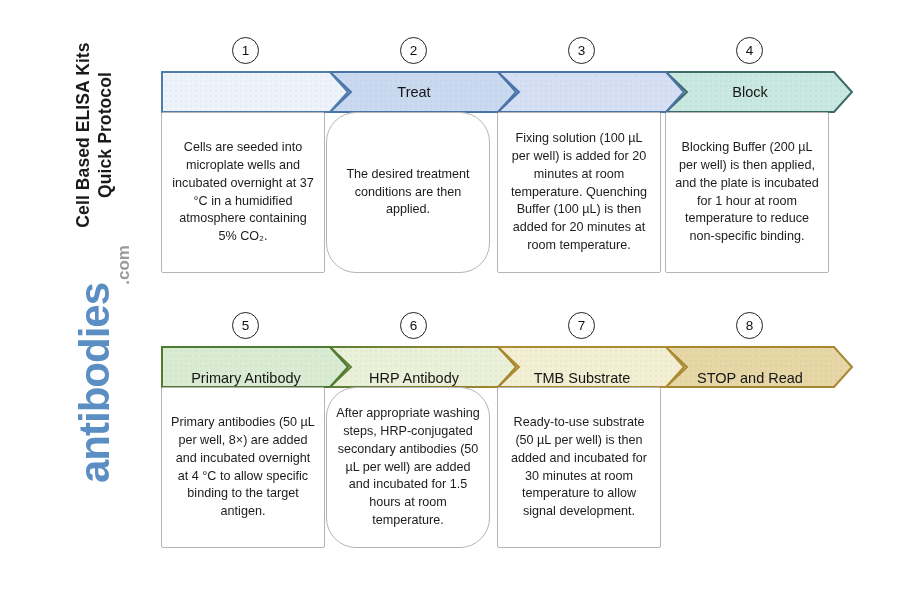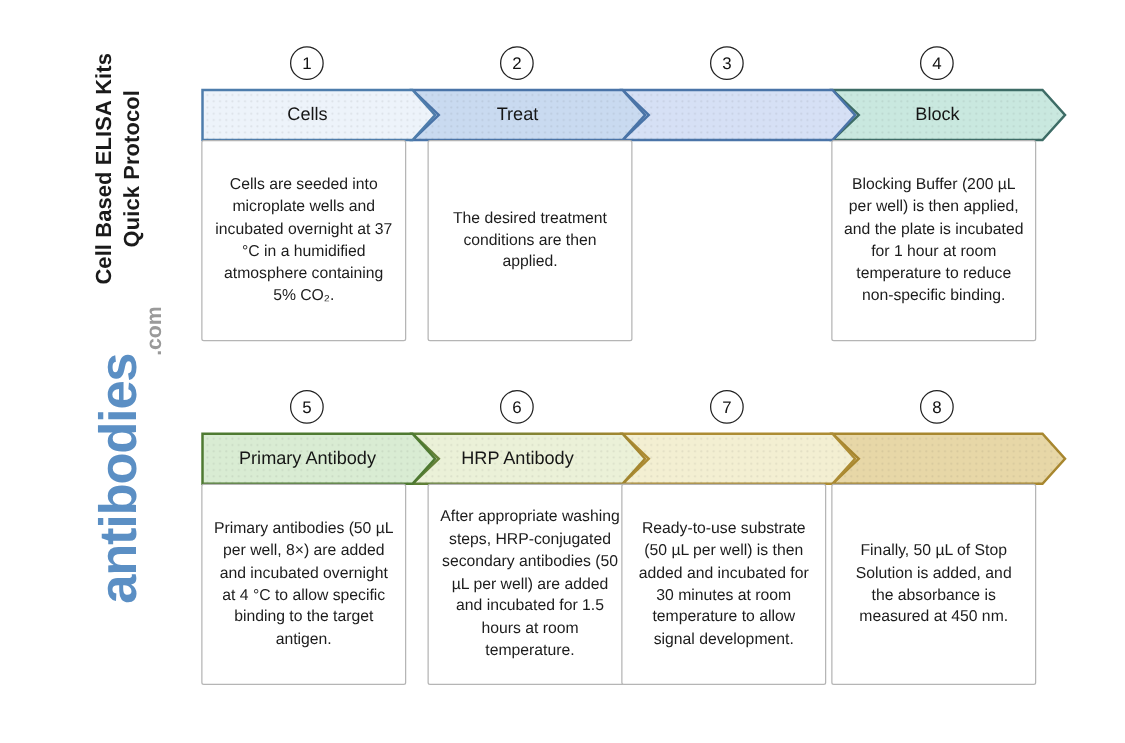--- a/index.html
+++ b/index.html
@@ -32,30 +32,30 @@
     position:absolute;width:25px;height:25px;border:1.5px solid #222;border-radius:50%;
     background:#fff;display:flex;align-items:center;justify-content:center;
     font-size:13.5px;color:#111;
   }
   .crow1{top:37px;} .crow2{top:312px;}
   .ci0{left:72px;} .ci1{left:240px;} .ci2{left:408px;} .ci3{left:576px;}
   .banner-label{
     position:absolute;width:168px;height:40px;display:flex;align-items:center;justify-content:center;
     font-size:14.5px;color:#161616;pointer-events:none;
   }
-  .lrow1{top:72px;} .lrow2{top:347px;}
+  .lrow1{top:72px;} .lrow2{top:358px;}
   .lb0{left:2px;} .lb1{left:170px;} .lb2{left:338px;} .lb3{left:506px;}
   .desc-box{
     position:absolute;width:164px;height:161px;background:#fff;
     border:1.5px solid #b5b5b5;border-radius:2px;box-sizing:border-box;
     display:flex;align-items:center;justify-content:center;
     padding:6px 9px;
   }
   .brow1{top:112px;} .brow2{top:387px;}
-  .bx0{left:1px;} .bx1{left:182px;} .bx2{left:337px;} .bx3{left:505px;}
+  .bx0{left:1px;} .bx1{left:166px;border-radius:30px;} .bx2{left:337px;} .bx3{left:505px;}
   .desc-text{
     text-align:center;font-size:12.6px;line-height:1.42;color:#1c1c1c;width:100%;
   }
 </style>
 </head>
 <body>
 
 <div class="v-title">
   <div>Cell Based ELISA Kits</div>
   <div>Quick Protocol</div>
@@ -94,29 +94,31 @@
     <path d="M506,2 L674,2 L692,22 L674,42 L506,42 L527,22 Z" stroke-width="2" fill="#c9e8df" stroke="#3d6c66"></path>
     <path d="M506,2 L674,2 L692,22 L674,42 L506,42 L527,22 Z" fill="url(#dots)" stroke="none"></path>
     <path d="M338,2 L506,2 L524,22 L506,42 L338,42 L359,22 Z" stroke-width="2" fill="#d6e0f5" stroke="#4a74a8"></path>
     <path d="M338,2 L506,2 L524,22 L506,42 L338,42 L359,22 Z" fill="url(#dots)" stroke="none"></path>
     <path d="M170,2 L338,2 L356,22 L338,42 L170,42 L191,22 Z" stroke-width="2" fill="#c9daf0" stroke="#4a74a8"></path>
     <path d="M170,2 L338,2 L356,22 L338,42 L170,42 L191,22 Z" fill="url(#dots)" stroke="none"></path>
     <path d="M2,2 L170,2 L188,22 L170,42 L2,42 Z" stroke-width="2" fill="#edf3fa" stroke="#4e7dac"></path>
     <path d="M2,2 L170,2 L188,22 L170,42 L2,42 Z" fill="url(#dots)" stroke="none"></path>
   </svg>
 
-  <div class="banner-label lrow1 lb0">Cells</div>
   <div class="banner-label lrow1 lb1">Treat</div>
   <div class="banner-label lrow1 lb3">Block</div>
 
   <div class="desc-box brow1 bx0">
     <div class="desc-text">Cells are seeded into microplate wells and incubated overnight at 37 °C in a humidified atmosphere containing 5% CO₂.</div>
   </div>
   <div class="desc-box brow1 bx1">
     <div class="desc-text">The desired treatment conditions are then applied.</div>
+  </div>
+  <div class="desc-box brow1 bx2">
+    <div class="desc-text">Fixing solution (100 µL per well) is added for 20 minutes at room temperature. Quenching Buffer (100 µL) is then added for 20 minutes at room temperature.</div>
   </div>
   <div class="desc-box brow1 bx3">
     <div class="desc-text">Blocking Buffer (200 µL per well) is then applied, and the plate is incubated for 1 hour at room temperature to reduce non-specific binding.</div>
   </div>
 
   <div class="circle crow2 ci0">
       <span>5</span>
     </div>
   <div class="circle crow2 ci1">
       <span>6</span>
@@ -134,27 +136,26 @@
     <path d="M338,2 L506,2 L524,22 L506,42 L338,42 L359,22 Z" stroke-width="2" fill="#f3efd2" stroke="#ad8c33"></path>
     <path d="M338,2 L506,2 L524,22 L506,42 L338,42 L359,22 Z" fill="url(#dots)" stroke="none"></path>
     <path d="M170,2 L338,2 L356,22 L338,42 L170,42 L191,22 Z" stroke="url(#g6)" stroke-width="2" fill="#ebf1d8"></path>
     <path d="M170,2 L338,2 L356,22 L338,42 L170,42 L191,22 Z" fill="url(#dots)" stroke="none"></path>
     <path d="M2,2 L170,2 L188,22 L170,42 L2,42 Z" stroke-width="2" fill="#d9ecd3" stroke="#4e7a31"></path>
     <path d="M2,2 L170,2 L188,22 L170,42 L2,42 Z" fill="url(#dots)" stroke="none"></path>
   </svg>
 
   <div class="banner-label lrow2 lb0">Primary Antibody</div>
   <div class="banner-label lrow2 lb1">HRP Antibody</div>
+  <div class="banner-label lrow2 lb2">TMB Substrate</div>
+  <div class="banner-label lrow2 lb3">STOP and Read</div>
 
   <div class="desc-box brow2 bx0">
     <div class="desc-text">Primary antibodies (50 µL per well, 8×) are added and incubated overnight at 4 °C to allow specific binding to the target antigen.</div>
   </div>
   <div class="desc-box brow2 bx1">
     <div class="desc-text">After appropriate washing steps, HRP-conjugated secondary antibodies (50 µL per well) are added and incubated for 1.5 hours at room temperature.</div>
   </div>
   <div class="desc-box brow2 bx2">
     <div class="desc-text">Ready-to-use substrate (50 µL per well) is then added and incubated for 30 minutes at room temperature to allow signal development.</div>
   </div>
-  <div class="desc-box brow2 bx3">
-    <div class="desc-text">Finally, 50 µL of Stop Solution is added, and the absorbance is measured at 450 nm.</div>
-  </div>
 
 </div>
 
 </body></html>

